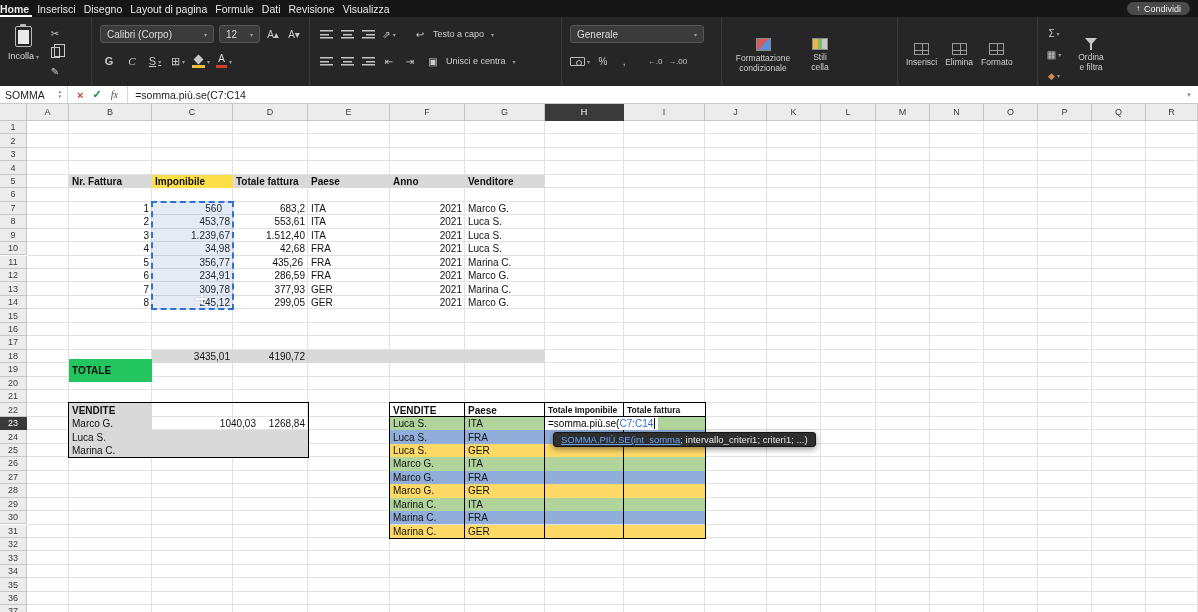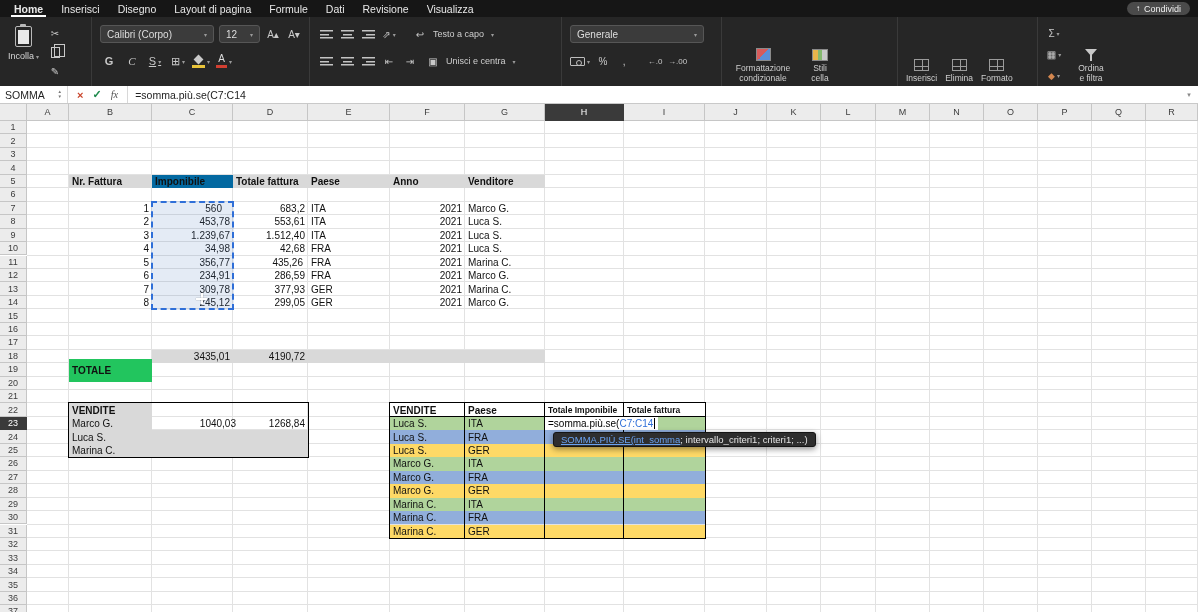--- a/index.html
+++ b/index.html
@@ -1,38 +1,38 @@
 <!DOCTYPE html>
 <html><head>
 <meta charset="utf-8">
 <style>
   * {margin:0;padding:0;box-sizing:border-box;}
   html,body {width:1198px;height:612px;overflow:hidden;font-family:"Liberation Sans",sans-serif;background:#fff;}
   .app {position:relative;width:1198px;height:612px;}
 
   
   .titlebar {position:absolute;top:0;left:0;right:0;height:17px;background:#161616;display:flex;align-items:center;}
-  .tabs {display:flex;gap:18px;padding-left:14px;align-items:center;height:100%;}
+  .tabs {display:flex;gap:8px;align-items:center;height:100%;}
   .tab {color:#e8e8e8;font-size:10.5px;position:relative;height:100%;display:flex;align-items:center;cursor:default;}
   .tab.active {font-weight:bold;}
   .tab.active::after {content:"";position:absolute;left:-3px;right:-3px;bottom:0;height:2px;background:#fff;}
   .share {position:absolute;right:8px;top:2px;height:13px;border-radius:7px;background:#4a4a4a;color:#f0f0f0;
           font-size:9px;display:flex;align-items:center;gap:4px;padding:0 9px;border:none;}
   .share .sic {font-size:8px;color:#fff;}
 
   
   .ribbon {position:absolute;top:17px;left:0;right:0;height:69px;background:#262626;display:flex;color:#cfcfcf;}
   .rgroup {height:100%;border-right:1px solid #3a3a3a;padding:7px 7px 2px 8px;position:relative;flex:none;}
   .rrow {display:flex;align-items:center;gap:5px;height:20px;margin-bottom:7px;}
   .dd {font-size:6px;color:#9a9a9a;margin-left:2px;}
   .sbtn {min-width:16px;height:15px;display:flex;align-items:center;justify-content:center;color:#c9c9c9;font-size:10px;}
   .ibtn {min-width:18px;height:17px;display:flex;align-items:center;justify-content:center;color:#c9c9c9;font-size:11px;border-radius:2px;}
   .rsel {background:#3b3b3b;border:1px solid #565656;border-radius:3px;color:#dedede;font-size:10px;height:18px;
          display:flex;align-items:center;justify-content:space-between;padding:0 6px;}
-  .vbtn {display:flex;flex-direction:column;align-items:center;justify-content:flex-end;gap:3px;color:#cfcfcf;
+  .vbtn {display:flex;flex-direction:column;align-items:center;justify-content:center;gap:3px;color:#cfcfcf;
          font-size:8.5px;text-align:center;line-height:1.15;padding-top:3px;}
   .vbtn .lab {white-space:pre-line;}
   .strong {color:#fff;font-weight:bold;}
 
   
   .paste-wrap {display:flex;gap:8px;}
   .bigbtn {display:flex;flex-direction:column;align-items:center;gap:4px;font-size:9px;color:#d6d6d6;padding-top:2px;}
   .clip {width:17px;height:21px;border:1.5px solid #b9b9b9;border-radius:2px;position:relative;}
   .clip::before {content:"";position:absolute;top:-3px;left:4px;width:6px;height:3px;background:#b9b9b9;border-radius:1px;}
   .clip::after {content:"";position:absolute;left:2px;top:3px;right:2px;bottom:2px;background:#e8e8e8;}
@@ -453,21 +453,21 @@
       <div class="cellhdr" style="left: 0px; top: 393.6px; width: 27px; height: 13.45px; z-index: 5;">29</div>
       <div class="cellhdr" style="left: 0px; top: 407.05px; width: 27px; height: 13.45px; z-index: 5;">30</div>
       <div class="cellhdr" style="left: 0px; top: 420.5px; width: 27px; height: 13.45px; z-index: 5;">31</div>
       <div class="cellhdr" style="left: 0px; top: 433.95px; width: 27px; height: 13.45px; z-index: 5;">32</div>
       <div class="cellhdr" style="left: 0px; top: 447.4px; width: 27px; height: 13.45px; z-index: 5;">33</div>
       <div class="cellhdr" style="left: 0px; top: 460.85px; width: 27px; height: 13.45px; z-index: 5;">34</div>
       <div class="cellhdr" style="left: 0px; top: 474.3px; width: 27px; height: 13.45px; z-index: 5;">35</div>
       <div class="cellhdr" style="left: 0px; top: 487.75px; width: 27px; height: 13.45px; z-index: 5;">36</div>
       <div class="cellhdr" style="left: 0px; top: 501.2px; width: 27px; height: 13.45px; z-index: 5;">37</div>
       <div class="cell b" style="left: 69px; top: 70.8px; width: 83px; height: 13.45px; background: rgb(217, 217, 217);">Nr. Fattura</div>
-      <div class="cell b" style="left: 152px; top: 70.8px; width: 81px; height: 13.45px; background: #0369a1;">Imponibile</div>
+      <div class="cell b" style="left: 152px; top: 70.8px; width: 81px; height: 13.45px; background: #fde047;">Imponibile</div>
       <div class="cell b" style="left: 233px; top: 70.8px; width: 75px; height: 13.45px; background: rgb(217, 217, 217);">Totale fattura</div>
       <div class="cell b" style="left: 308px; top: 70.8px; width: 82px; height: 13.45px; background: rgb(217, 217, 217);">Paese</div>
       <div class="cell b" style="left: 390px; top: 70.8px; width: 75px; height: 13.45px; background: rgb(217, 217, 217);">Anno</div>
       <div class="cell b" style="left: 465px; top: 70.8px; width: 80px; height: 13.45px; background: rgb(217, 217, 217);">Venditore</div>
       <div class="cell r" style="left: 69px; top: 97.7px; width: 83px; height: 13.45px;">1</div>
       <div class="cell r" style="left: 152px; top: 97.7px; width: 73px; height: 13.45px;">560</div>
       <div class="cell r" style="left: 233px; top: 97.7px; width: 75px; height: 13.45px;">683,2</div>
       <div class="cell" style="left: 308px; top: 97.7px; width: 82px; height: 13.45px;">ITA</div>
       <div class="cell r" style="left: 390px; top: 97.7px; width: 75px; height: 13.45px;">2021</div>
       <div class="cell" style="left: 465px; top: 97.7px; width: 80px; height: 13.45px;">Marco G.</div>
@@ -514,21 +514,21 @@
       <div class="cell r" style="left: 390px; top: 191.85px; width: 75px; height: 13.45px;">2021</div>
       <div class="cell" style="left: 465px; top: 191.85px; width: 80px; height: 13.45px;">Marco G.</div>
       <div class="cell b" style="left: 69px; top: 255px; width: 83px; height: 23px; background: #22c55e;">TOTALE</div>
       <div class="cell r" style="left: 152px; top: 245.65px; width: 81px; height: 13.45px; background: rgb(217, 217, 217);">3435,01</div>
       <div class="cell r" style="left: 233px; top: 245.65px; width: 75px; height: 13.45px; background: rgb(217, 217, 217);">4190,72</div>
       <div class="cell" style="left: 308px; top: 245.65px; width: 82px; height: 13.45px; background: rgb(217, 217, 217);"></div>
       <div class="cell" style="left: 390px; top: 245.65px; width: 75px; height: 13.45px; background: rgb(217, 217, 217);"></div>
       <div class="cell" style="left: 465px; top: 245.65px; width: 80px; height: 13.45px; background: rgb(217, 217, 217);"></div>
       <div class="cell b" style="left: 69px; top: 299.45px; width: 83px; height: 13.45px; background: rgb(217, 217, 217);">VENDITE</div>
       <div class="cell" style="left: 69px; top: 312.9px; width: 83px; height: 13.45px; background: rgb(217, 217, 217);">Marco G.</div>
-      <div class="cell r" style="left: 137px; top: 312.9px; width: 102px; height: 13.45px;">1040,03</div>
+      <div class="cell r" style="left: 157px; top: 312.9px; width: 102px; height: 13.45px;">1040,03</div>
       <div class="cell r" style="left: 233px; top: 312.9px; width: 75px; height: 13.45px;">1268,84</div>
       <div class="cell" style="left: 69px; top: 326.35px; width: 83px; height: 13.45px; background: rgb(217, 217, 217);">Luca S.</div>
       <div class="cell" style="left: 152px; top: 326.35px; width: 81px; height: 13.45px; background: rgb(217, 217, 217);"></div>
       <div class="cell" style="left: 233px; top: 326.35px; width: 75px; height: 13.45px; background: rgb(217, 217, 217);"></div>
       <div class="cell" style="left: 69px; top: 339.8px; width: 83px; height: 13.45px; background: rgb(217, 217, 217);">Marina C.</div>
       <div class="cell" style="left: 152px; top: 339.8px; width: 81px; height: 13.45px; background: rgb(217, 217, 217);"></div>
       <div class="cell" style="left: 233px; top: 339.8px; width: 75px; height: 13.45px; background: rgb(217, 217, 217);"></div>
       <div class="cell b" style="left: 390px; top: 299.45px; width: 75px; height: 13.45px; background: rgb(255, 255, 255);">VENDITE</div>
       <div class="cell b" style="left: 465px; top: 299.45px; width: 80px; height: 13.45px; background: rgb(255, 255, 255);">Paese</div>
       <div class="cell b fit" style="left: 545px; top: 299.45px; width: 79px; height: 13.45px; background: rgb(255, 255, 255);">Totale Imponibile</div>

